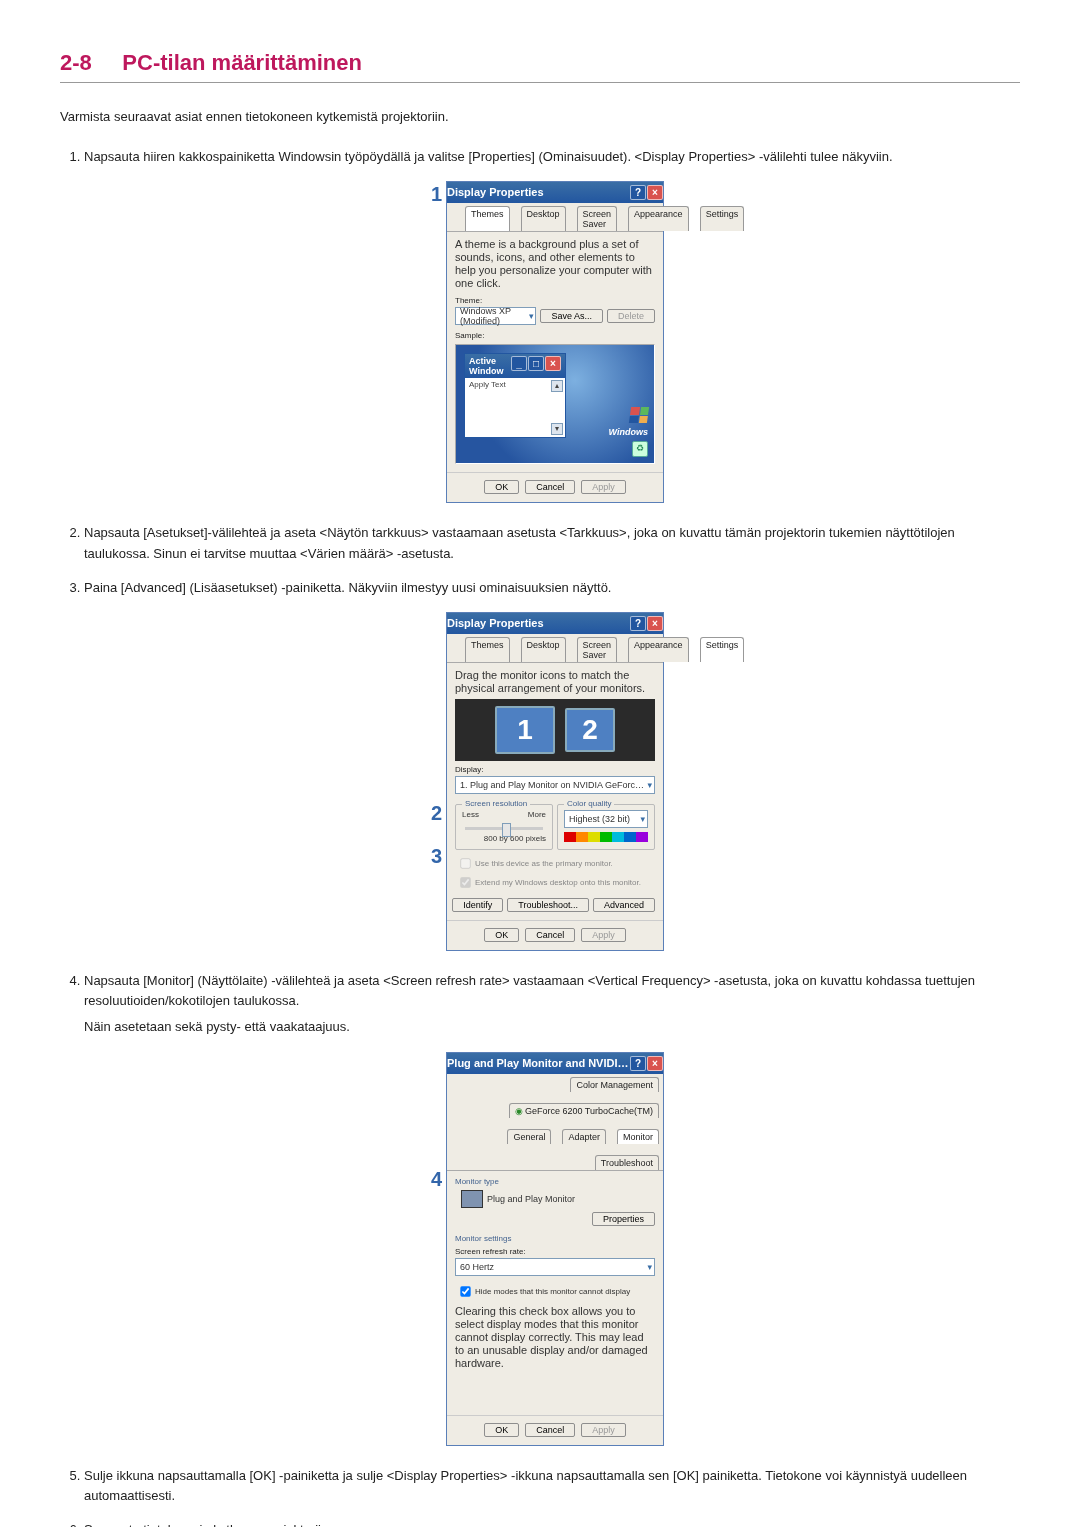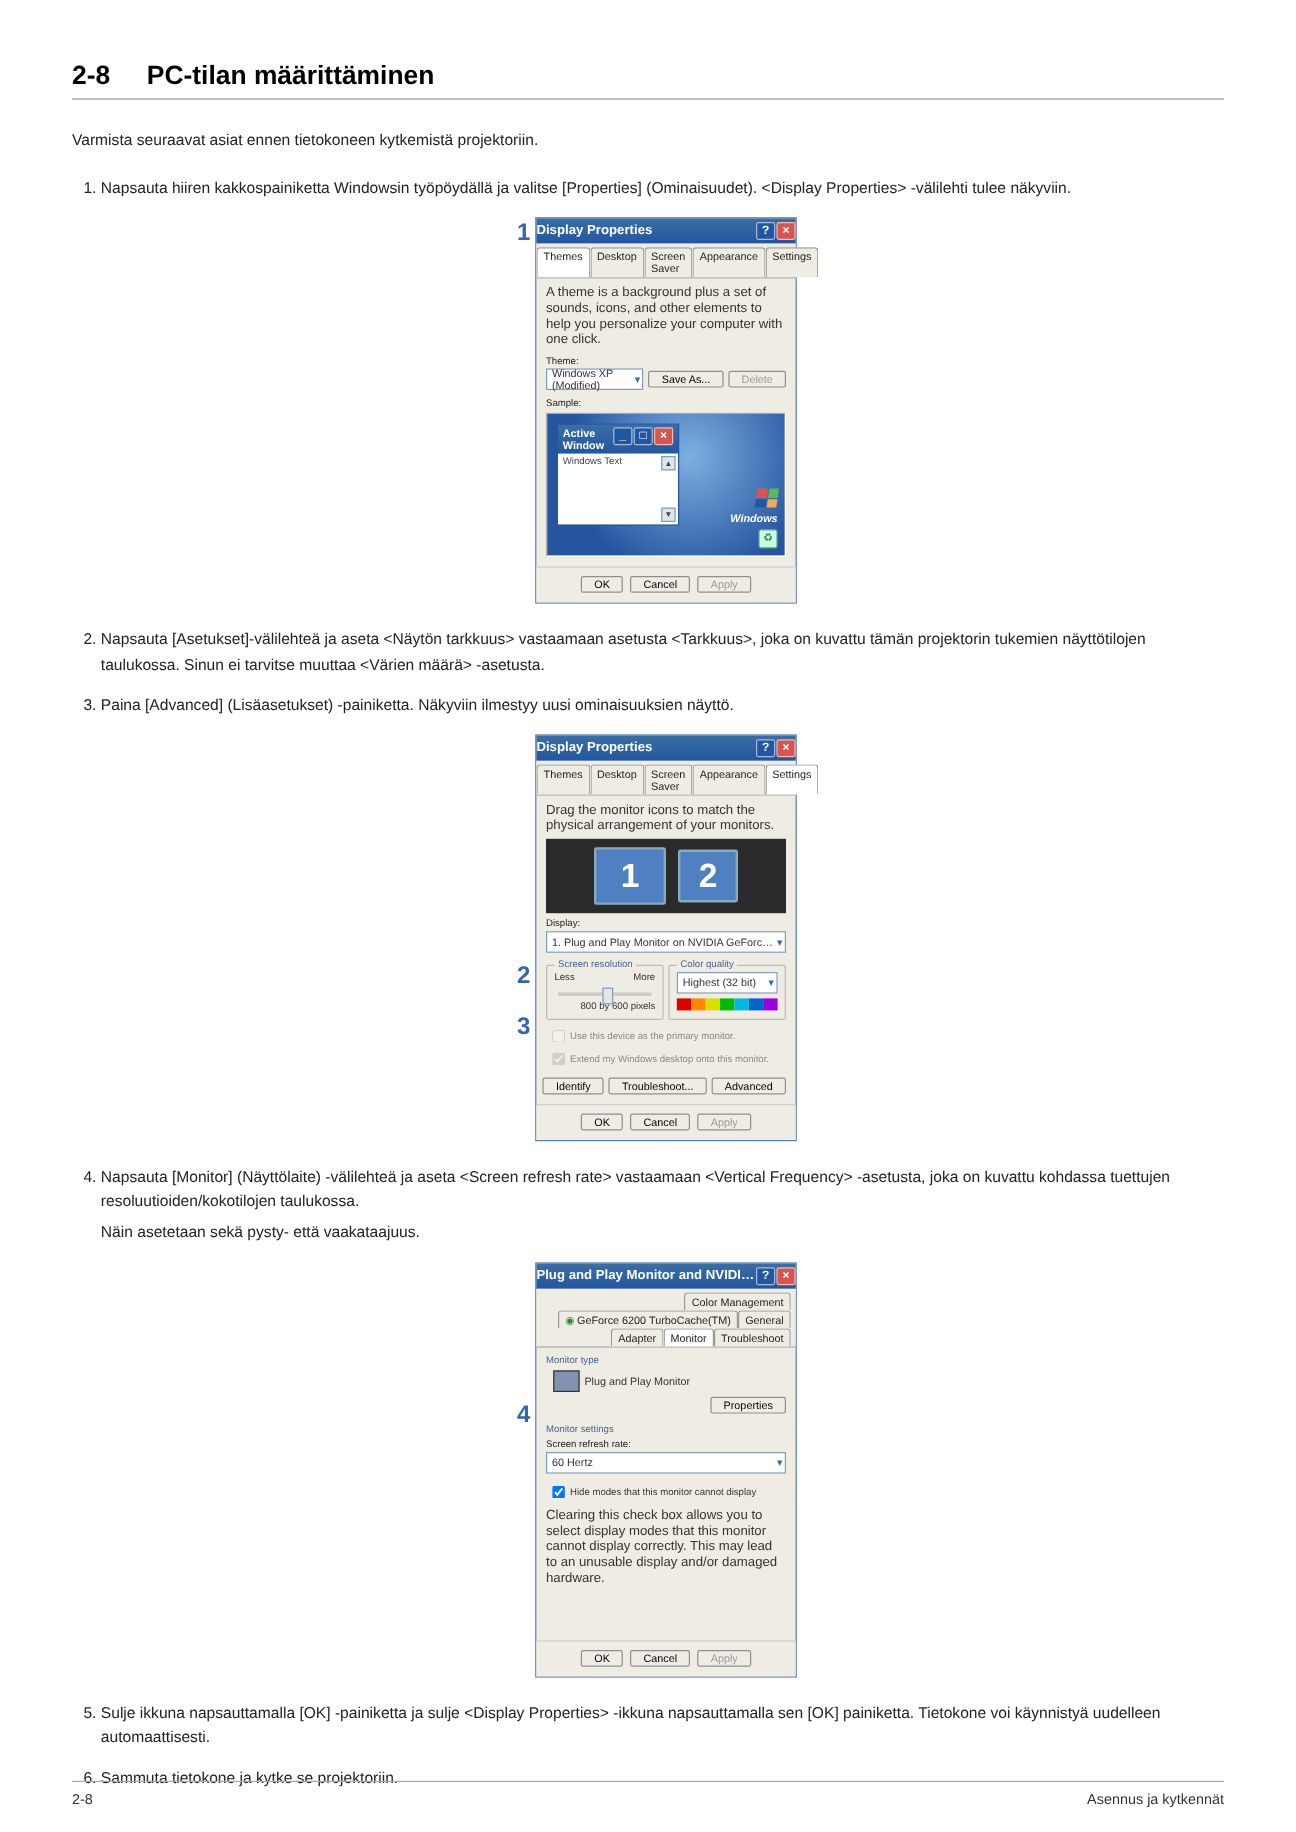--- a/index.html
+++ b/index.html
@@ -10,21 +10,21 @@
     background: #fff;
   }
   .page {
     width: 1080px;
     min-height: 1527px;
     padding: 50px 60px 30px 60px;
     box-sizing: border-box;
     position: relative;
   }
   .heading {
-    color: #000000;
+    color: #be185d;
     font-size: 22px;
     font-weight: bold;
     border-bottom: 1px solid #999;
     padding-bottom: 6px;
     margin-bottom: 24px;
   }
   .para { margin: 8px 0 20px 0; line-height: 1.5; }
   ol.instructions { padding-left: 24px; margin: 0; }
   ol.instructions > li { margin-bottom: 14px; line-height: 1.55; }
   ol.instructions > li > span { vertical-align: top; }
@@ -56,21 +56,21 @@
     font-weight: bold;
     padding: 3px 0;
     display: flex;
     justify-content: space-between;
     align-items: center;
   }
   .sysbtns { display: flex; gap: 1px; }
   .sysbtn { width: 14px; height: 13px; font-size: 10px; color:#fff; border:1px solid rgba(255,255,255,.6); display:flex; align-items:center; justify-content:center; border-radius:2px; }
   .sysbtn.help { background:#2256a0; }
   .sysbtn.close { background:#d9534f; }
-  .tabs { display:flex; font-size: 9px; border-bottom:1px solid #aaa; background:#efece4; padding: 3px 4px 0 0; gap:0; }
+  .tabs { display:flex; font-size: 9px; border-bottom:1px solid #aaa; background:#efece4; padding: 3px 4px 0 18px; gap:11px; }
   .tab { padding: 2px 5px; border:1px solid #999; border-bottom:none; background:#efece4; border-radius:3px 3px 0 0; }
   .tab.active { background:#fff; }
   .panel { padding: 6px 8px 8px 8px; font-size: 9px; color:#333; }
   .small9 { font-size: 11px; line-height:1.2; }
   .label8 { font-size: 8px; color:#222; }
   .select {
     display:flex; align-items:center; justify-content:space-between;
     border:1px solid #7f9db9; background:#fff; height:16px; padding:0 2px 0 4px;
     font-size:9px; color:#333;
   }
@@ -176,21 +176,21 @@
           <div class="active-window">
             <div class="aw-title">
               <span>Active Window</span>
               <span style="display:flex; gap:1px;">
                 <span class="sysbtn" style="background:#2256a0">_</span>
                 <span class="sysbtn" style="background:#2256a0">□</span>
                 <span class="sysbtn close">×</span>
               </span>
             </div>
             <div class="aw-body">
-              <span>Windows Text</span>
+              <span>Apply Text</span>
               <div class="aw-scroll-up">▴</div>
               <div class="aw-scroll-dn">▾</div>
             </div>
           </div>
           <div class="winflag">
               <div></div>
               <div></div>
               <div></div>
               <div></div>
             </div>

